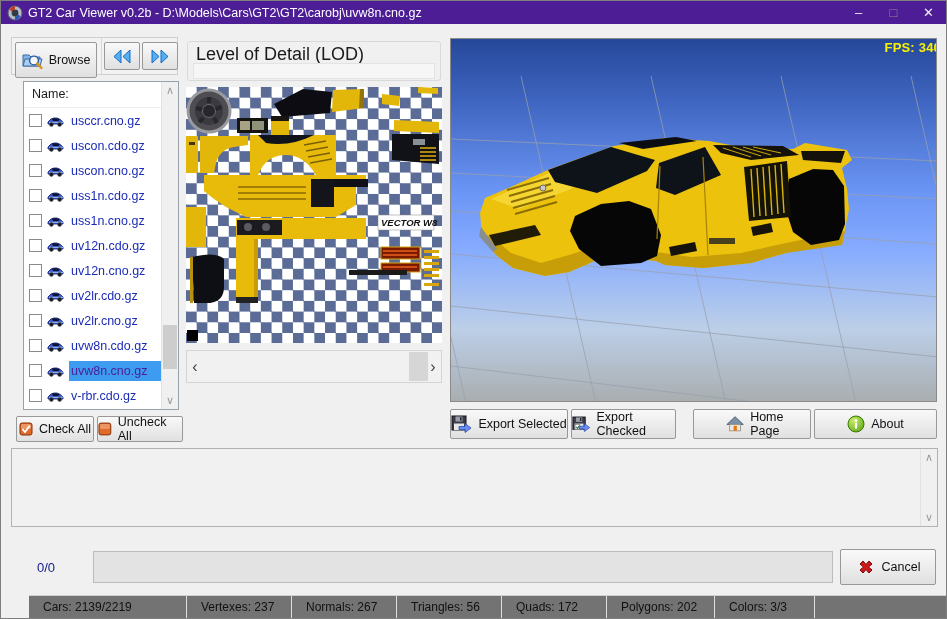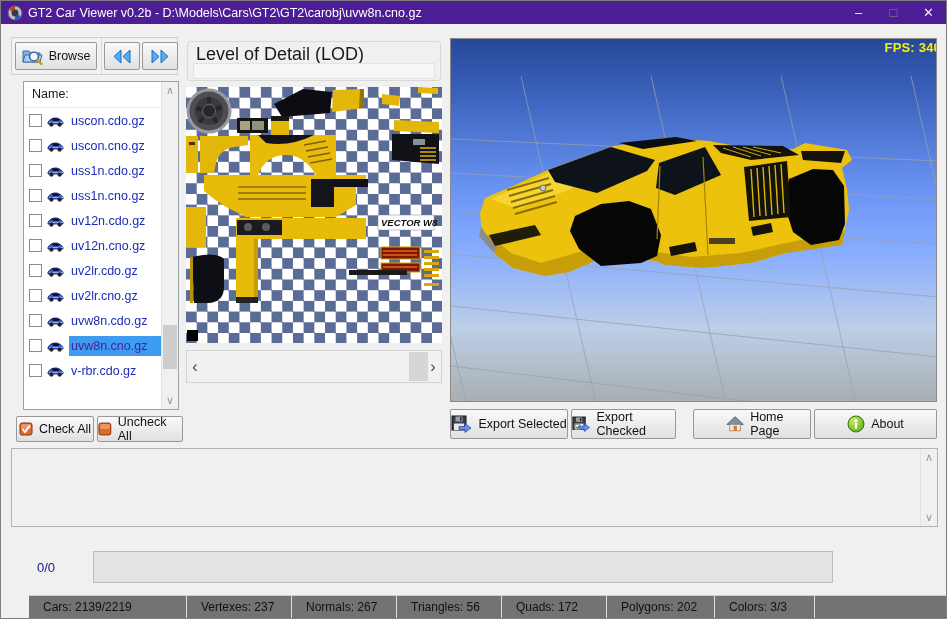--- a/index.html
+++ b/index.html
@@ -11,21 +11,21 @@
   #title-text{flex:1;font-size:12.5px;white-space:nowrap;overflow:hidden;}
   .win-btn{width:35px;height:23px;display:flex;align-items:center;justify-content:center;font-size:13px;color:#efefef;}
   .win-btn.dim{color:#8b8b8b;}
   
   .btn{position:absolute;display:flex;align-items:center;justify-content:center;gap:6px;
        background:linear-gradient(#f9f9f9,#e0e0e0);border:1px solid #989898;border-radius:2px;
        font-size:12.5px;color:#111;box-sizing:border-box;cursor:default;}
   
   #toolbar-panel{position:absolute;left:10px;top:36px;width:167px;height:38px;border:1px solid #cfcfcf;background:#f2f2f2;box-sizing:border-box;display:flex;}
   #browse-cell{width:89px;border-right:1px solid #d8d8d8;position:relative;}
-  #browse-btn{left:3px;top:4px;width:82px;height:28px;}
+  #browse-btn{left:3px;top:4px;width:82px;height:36px;}
   #nav-cell{flex:1;position:relative;}
   #prev-btn{left:2px;top:4px;width:36px;height:28px;}
   #next-btn{left:40px;top:4px;width:36px;height:28px;}
   
   #list-box{position:absolute;left:22px;top:80px;width:156px;height:329px;background:#fff;border:1px solid #9aa0a8;box-sizing:border-box;}
   #list-header{height:25px;line-height:25px;padding-left:8px;font-size:12.5px;color:#1a1a1a;border-bottom:1px solid #ededed;margin-right:17px;}
   #list-items{position:absolute;left:0;top:26px;right:17px;bottom:0;overflow:hidden;}
   .file-row{height:25px;display:flex;align-items:center;padding-left:5px;gap:5px;}
   .file-cb{width:13px;height:13px;background:#fff;border:1px solid #8a8a8a;flex:0 0 auto;box-sizing:border-box;}
   .file-label{flex:1;font-size:12.5px;color:#1c2cb6;white-space:nowrap;overflow:hidden;padding:3px 2px;}
@@ -129,20 +129,33 @@
           <span class="file-cb"></span>
           <span style="display: flex;">
             <svg width="17" height="12" viewBox="0 0 17 12">
               <path d="M1,9 L1,7 Q4,3 7,3 L10,3 Q13,3.5 16,7 L16,9 Z" fill="#3b5bd6" stroke="#101c6e" stroke-width="0.8"></path>
               <path d="M5,3.5 L6,6.2 L11.5,6.2 L12.5,4.2 Q10,3.2 8,3.2 Z" fill="#0c1436"></path>
               <rect x="2" y="6.8" width="14" height="1.2" fill="#8fb0f0"></rect>
               <circle cx="4.4" cy="9.4" r="2" fill="#16161e" stroke="#555" stroke-width="0.6"></circle>
               <circle cx="12.6" cy="9.4" r="2" fill="#16161e" stroke="#555" stroke-width="0.6"></circle>
             </svg>
           </span>
+          <span class="file-label">usccr.cno.gz</span>
+        </div>
+        <div class="file-row">
+          <span class="file-cb"></span>
+          <span style="display: flex;">
+            <svg width="17" height="12" viewBox="0 0 17 12">
+              <path d="M1,9 L1,7 Q4,3 7,3 L10,3 Q13,3.5 16,7 L16,9 Z" fill="#3b5bd6" stroke="#101c6e" stroke-width="0.8"></path>
+              <path d="M5,3.5 L6,6.2 L11.5,6.2 L12.5,4.2 Q10,3.2 8,3.2 Z" fill="#0c1436"></path>
+              <rect x="2" y="6.8" width="14" height="1.2" fill="#8fb0f0"></rect>
+              <circle cx="4.4" cy="9.4" r="2" fill="#16161e" stroke="#555" stroke-width="0.6"></circle>
+              <circle cx="12.6" cy="9.4" r="2" fill="#16161e" stroke="#555" stroke-width="0.6"></circle>
+            </svg>
+          </span>
           <span class="file-label">uscon.cdo.gz</span>
         </div>
         <div class="file-row">
           <span class="file-cb"></span>
           <span style="display: flex;">
             <svg width="17" height="12" viewBox="0 0 17 12">
               <path d="M1,9 L1,7 Q4,3 7,3 L10,3 Q13,3.5 16,7 L16,9 Z" fill="#3b5bd6" stroke="#101c6e" stroke-width="0.8"></path>
               <path d="M5,3.5 L6,6.2 L11.5,6.2 L12.5,4.2 Q10,3.2 8,3.2 Z" fill="#0c1436"></path>
               <rect x="2" y="6.8" width="14" height="1.2" fill="#8fb0f0"></rect>
               <circle cx="4.4" cy="9.4" r="2" fill="#16161e" stroke="#555" stroke-width="0.6"></circle>
@@ -518,20 +531,26 @@
 
   <div id="log-area">
     <div class="vscroll">
       <div class="scroll-arrow">∧</div>
       <div class="scroll-arrow bottom">∨</div>
     </div>
   </div>
 
   <div id="progress-counter">0/0</div>
   <div id="progress-bar"></div>
+  <div id="cancel-btn" class="btn">
+    <svg width="20" height="20" viewBox="0 0 20 20">
+      <path d="M4,7 L7,4 L10,7.5 L13,4 L16,7 L12.5,10 L16,13 L13,16 L10,12.5 L7,16 L4,13 L7.5,10 Z" fill="#d01818" stroke="#7a0808"></path>
+    </svg>
+    <span>Cancel</span>
+  </div>
 
   <div id="status-bar">
 
   <div class="status-seg" style="width: 158px;">Cars: 2139/2219</div>
       <div class="status-seg" style="width: 105px;">Vertexes: 237</div>
       <div class="status-seg" style="width: 105px;">Normals: 267</div>
       <div class="status-seg" style="width: 105px;">Triangles: 56</div>
       <div class="status-seg" style="width: 105px;">Quads: 172</div>
       <div class="status-seg" style="width: 108px;">Polygons: 202</div>
       <div class="status-seg" style="width: 100px;">Colors: 3/3</div>

